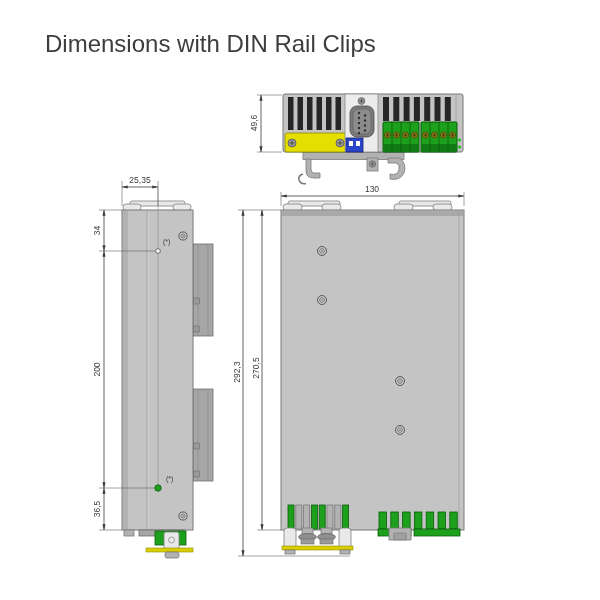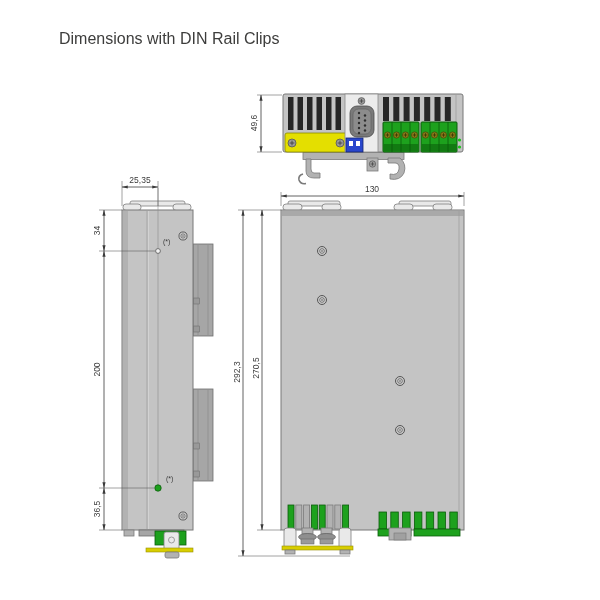--- a/index.html
+++ b/index.html
@@ -1,18 +1,18 @@
 <!DOCTYPE html>
 <html><head>
 <meta charset="utf-8">
 <style>
   html,body{margin:0;padding:0;background:#ffffff;}
   .canvas{position:relative;width:600px;height:600px;background:#ffffff;overflow:hidden;
           font-family:"Liberation Sans", sans-serif;}
-  .title{position:absolute;left:45px;top:30px;font-size:16px;color:#3d3d3c;margin-left:14px;}
+  .title{position:absolute;left:45px;top:30px;font-size:24px;color:#3d3d3c;}
   svg{position:absolute;left:0;top:0;}
   
   .body-fill{fill:#c4c4c4;stroke:#787878;stroke-width:1;}
   .edge-dark{fill:#a9a9a9;}
   .edge-darker{fill:#b2b2b2;}
   .slot{fill:#262626;}
   .gray-part{fill:#b2b2b2;stroke:#7a7a7a;stroke-width:0.8;}
   .gray-part2{fill:#a6a6a6;stroke:#6e6e6e;stroke-width:0.8;}
   .metal-light{fill:#e9e9e9;stroke:#7e7e7e;stroke-width:0.8;}
   .green-part{fill:#1da11d;stroke:#0b5c0b;stroke-width:0.8;}

